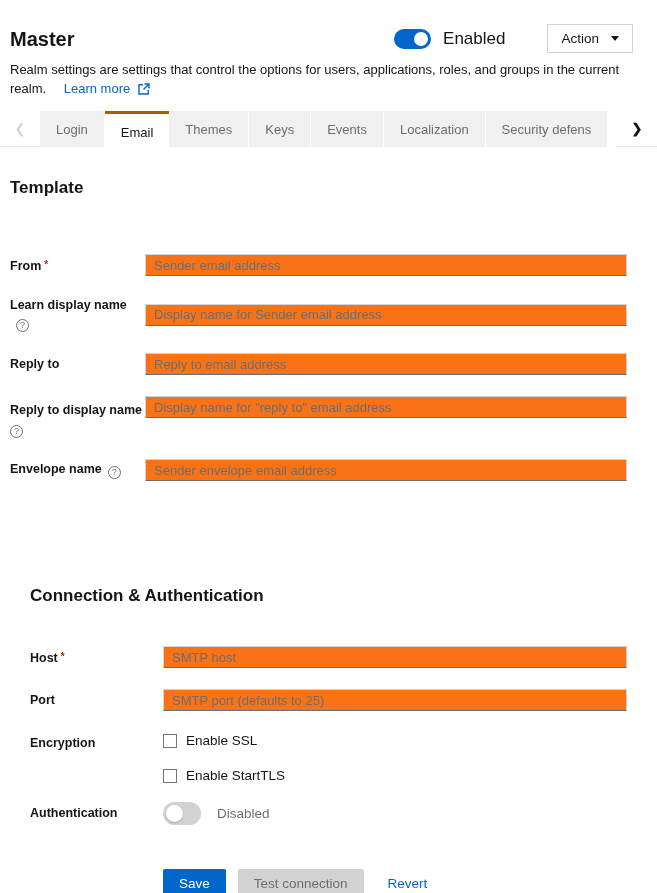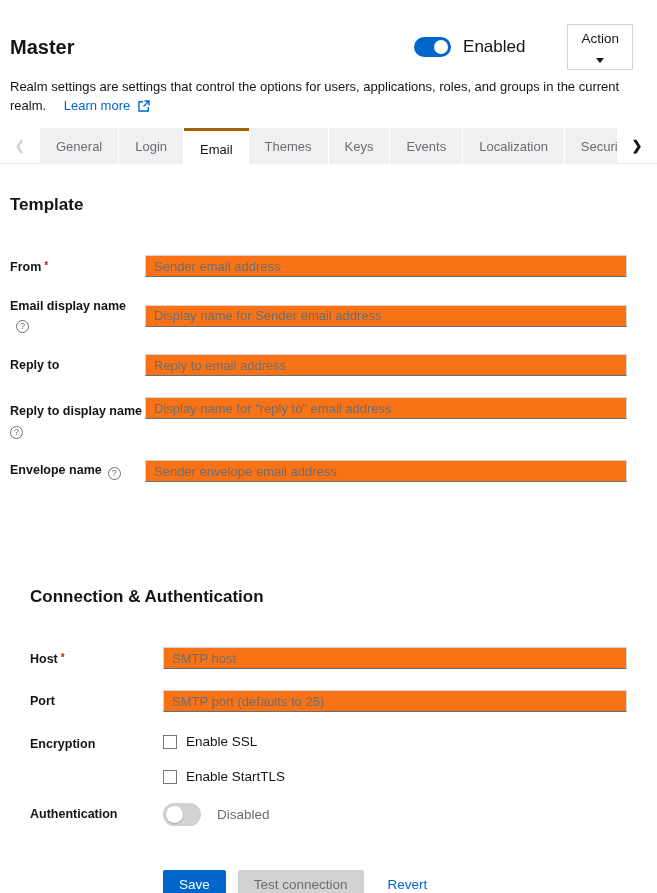--- a/index.html
+++ b/index.html
@@ -9,21 +9,21 @@
 
   
   .header { padding:24px 24px 0 10px; }
   .title-row { display:flex; align-items:center; }
   .page-title { font-size:20px; font-weight:bold; line-height:24px; }
   .spacer { flex:1; }
   .enabled-group { display:flex; align-items:center; gap:12px; margin-right:42px; }
   .switch-on { width:37px; height:20px; border-radius:10px; background:#0066cc; position:relative; cursor:pointer; }
   .switch-on .knob { position:absolute; top:3px; right:3px; width:14px; height:14px; border-radius:50%; background:#fff; }
   .enabled-label { font-size:17px; color:#151515; }
-  .action-btn { display:flex; align-items:center; gap:12px; border:1px solid #d2d2d2; background:#fff; font-family:inherit; font-size:13.5px; color:#151515; padding:6px 13px; cursor:pointer;flex-direction:column; }
+  .action-btn { display:flex; align-items:center; gap:12px; border:1px solid #d2d2d2; background:#fff; font-family:inherit; font-size:13.5px; color:#151515; padding:6px 13px; cursor:pointer; }
   .caret-down { width:0; height:0; border-left:4.5px solid transparent; border-right:4.5px solid transparent; border-top:5px solid #151515; display:inline-block; }
 
   .subtitle { margin-top:7px; font-size:13px; line-height:19px; max-width:618px; color:#151515; }
   .learn-more { color:#0066cc; text-decoration:none; margin-left:14px; white-space:nowrap; }
   .ext-icon { display:inline-block; vertical-align:-2px; margin-left:4px; }
 
   
   .tabs { display:flex; align-items:flex-start; margin-top:13px; height:36px; }
   .tab-scroll { width:40px; height:36px; display:flex; align-items:center; justify-content:center; background:#fff; border:none; border-bottom:1px solid #e7e7e7; font-size:13px; cursor:pointer; flex-shrink:0; font-family:inherit; }
   .tab-scroll.left { color:#d2d2d2; }
@@ -45,21 +45,21 @@
   .conn-section .form-label { width:133px; }
   .req { color:#c9190b; font-size:10px; vertical-align:2px; margin-left:3px; }
   .help-icon { display:inline-flex; align-items:center; justify-content:center; width:13px; height:13px; border:1px solid #6a6e73; border-radius:50%; color:#6a6e73; font-size:9px; font-weight:normal; margin-left:6px; vertical-align:-2px; cursor:pointer; }
   .help-icon::before { content:"?"; }
   .label-wrap { display:block; }
   .label-wrap .help-icon { margin-left:0; margin-top:6px; }
 
   .pf-input { flex:1; height:22px; border:1px solid #d4d4d4; border-bottom:1px solid #6a6e73; background:#f97316; font-family:inherit; font-size:13px; color:#151515; padding:0 8px; min-width:0; }
   .pf-input::placeholder { color:#6a6e73; opacity:1; }
 
-  .tpl-first { margin-top:40px; }
+  .tpl-first { margin-top:56px; }
   .conn-first { margin-top:40px; }
 
   
   .check-group { display:flex; flex-direction:column; gap:20px; }
   .check-item { display:flex; align-items:center; font-size:13.5px; color:#151515; cursor:pointer; }
   .checkbox { width:14px; height:14px; border:1px solid #72767b; background:#fff; margin-right:9px; flex-shrink:0; cursor:pointer; }
   .row-enc { margin-top:22px; margin-bottom:0; }
   .row-enc .form-label { padding-top:2px; }
 
   
@@ -103,21 +103,20 @@
             <path fill="none" stroke="#0066cc" stroke-width="1.4" d="M10.3 7v4H1V1.7h4"></path>
             <path fill="none" stroke="#0066cc" stroke-width="1.4" d="M6.5 1h4.5v4.5M11 1 5.5 6.5"></path>
           </svg>
       </a>
     </p>
   </div>
 
   <div class="tabs">
     <button class="tab-scroll left">❮</button>
     <div class="tab-strip">
-      <div class="tab">General</div>
       <div class="tab">Login</div>
       <div class="tab active">Email</div>
       <div class="tab">Themes</div>
       <div class="tab">Keys</div>
       <div class="tab">Events</div>
       <div class="tab">Localization</div>
       <div class="tab">Security defens</div>
     </div>
     <button class="tab-scroll right">❯</button>
   </div>
@@ -127,21 +126,21 @@
 
     <div class="form-row tpl-first">
       <label class="form-label">
         <span>From</span><span class="req">*</span>
       </label>
       <input class="pf-input" type="text" placeholder="Sender email address" style="">
     </div>
 
     <div class="form-row">
       <label class="form-label">
-        <span>Email display name</span><span class="help-icon"></span>
+        <span>Learn display name</span><span class="help-icon"></span>
       </label>
       <input class="pf-input" type="text" placeholder="Display name for Sender email address" style="">
     </div>
 
     <div class="form-row">
       <label class="form-label">
         <span>Reply to</span>
       </label>
       <input class="pf-input" type="text" placeholder="Reply to email address" style="">
     </div>

